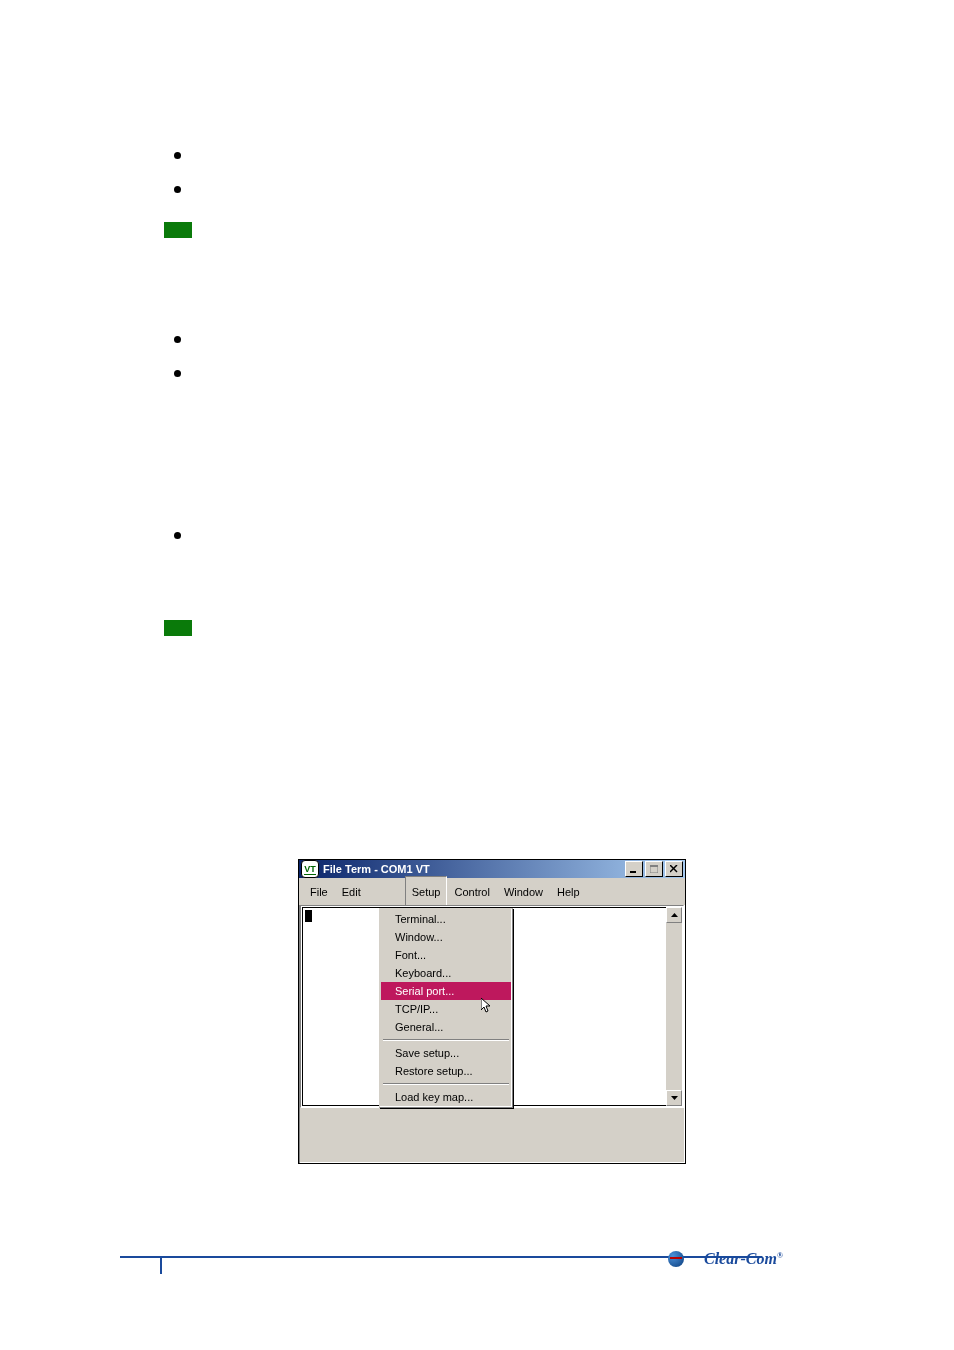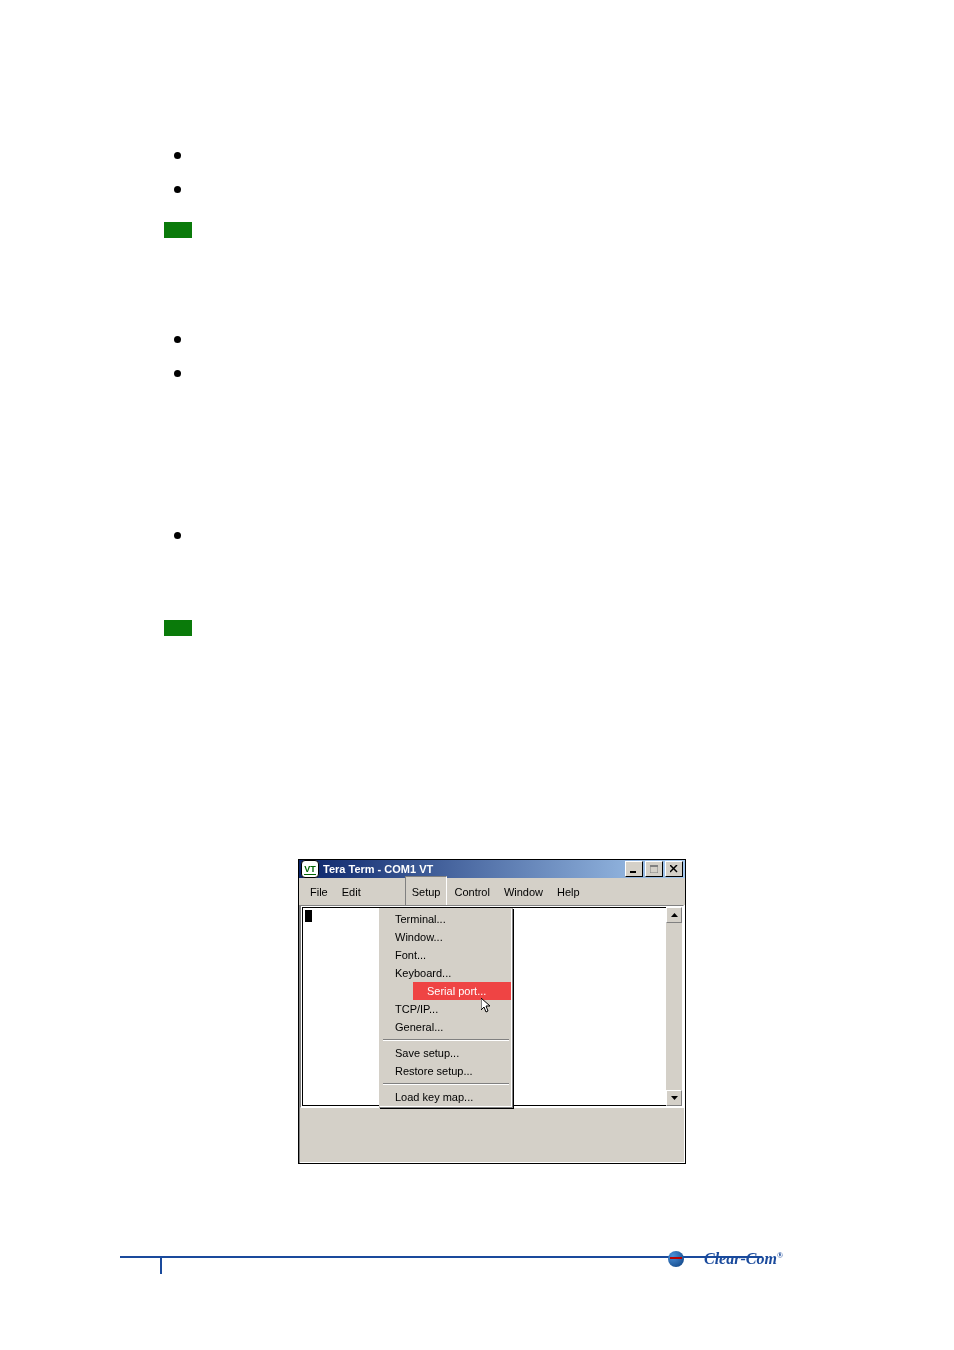--- a/index.html
+++ b/index.html
@@ -181,23 +181,22 @@
       box-shadow: 1px 1px 0 #000, -1px -1px 0 #fff inset;
       padding: 1px;
       font-size: 11px;
     }
     .menu-item {
       padding: 3px 16px 3px 14px;
       cursor: default;
       white-space: nowrap;
     }
     .menu-item.highlighted {
-      background: #ef4444;
+      background: #be185d;
       color: #fff;
-      margin-left: 32px;
     }
     .menu-sep {
       height: 1px;
       background: #808080;
       border-bottom: 1px solid #fff;
       margin: 3px 2px;
     }
     .cursor-arrow {
       position: absolute;
       left: 178px;
@@ -276,21 +275,21 @@
 <div class="bullet-row" style="left:174px; top:532px;">
     <div class="bullet-dot"></div>
   </div>
 <div class="green-box" style="left:164px; top:620px;"></div>
 
 <div class="window">
   <div class="titlebar">
     <div class="titlebar-icon">
       <span class="titlebar-icon-inner">VT</span>
     </div>
-    <span>Tera Term - COM1 VT</span>
+    <span>File Term - COM1 VT</span>
     <div class="titlebar-spacer"></div>
     <div class="titlebar-btn">
       <svg width="8" height="8" viewBox="0 0 8 8">
           <rect x="0" y="6" width="6" height="2" fill="#000"></rect>
         </svg>
     </div>
     <div class="titlebar-btn disabled">
       <svg width="8" height="8" viewBox="0 0 8 8">
           <rect x="0" y="0" width="8" height="8" fill="none" stroke="#808080" stroke-width="1"></rect>
           <rect x="0" y="0" width="8" height="2" fill="#808080"></rect>

